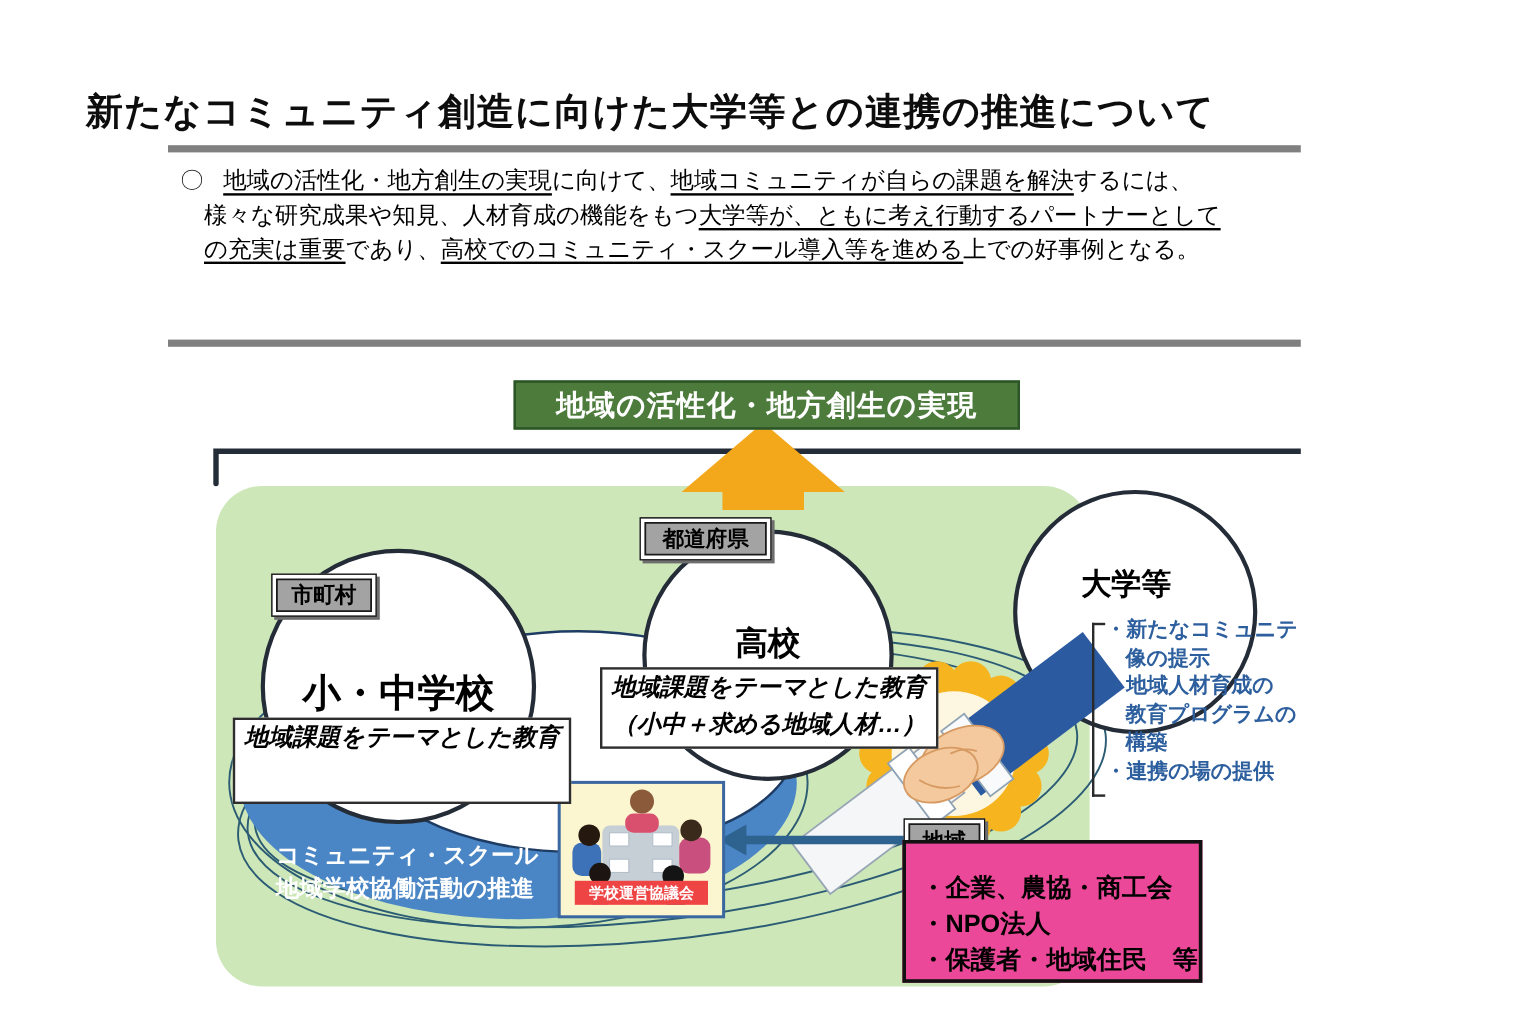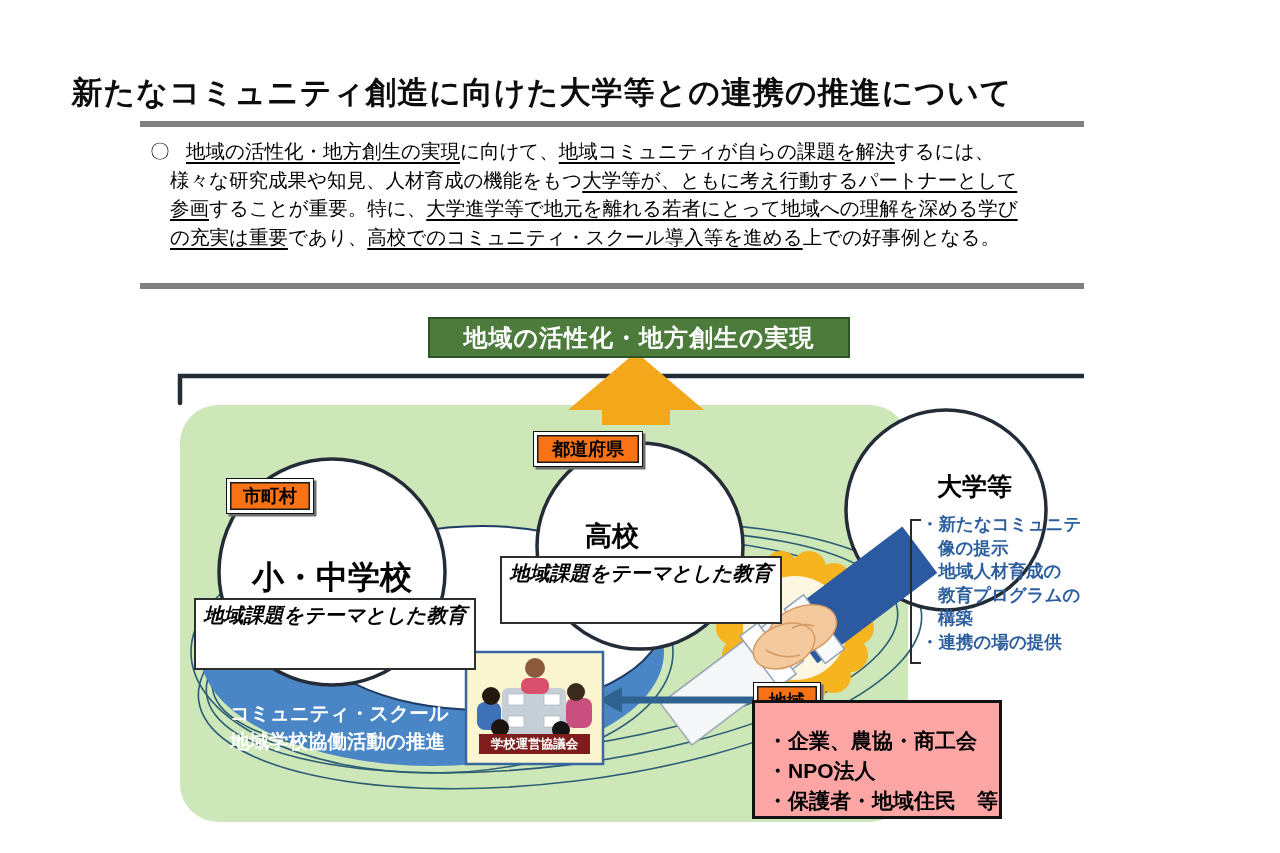--- a/index.html
+++ b/index.html
@@ -23,73 +23,72 @@
   .intro .marker{display:inline-block;width:36px;}
   .intro .cont{padding-left:20px;}
   .u{text-decoration:underline;text-underline-offset:4px;text-decoration-thickness:1.5px;}
 
   .banner{left:428px;top:317px;width:418px;height:37px;background:var(--banner-green);
           border:2px solid #2b5526;color:#fff;font-size:24px;font-weight:700;letter-spacing:1px;
           display:flex;align-items:center;justify-content:center;white-space:nowrap;}
 
   svg.layer{left:0;top:0;}
 
-  .tag{background:#f97316;border:1.5px solid #111;
+  .tag{background:#a3a3a3;border:1.5px solid #111;
        box-shadow:inset 0 0 0 3px #fff, inset 0 0 0 4.5px #1a1a1a, 2.5px 2.5px 0 0 #6e6e6e;
        display:flex;align-items:center;justify-content:center;
        font-weight:700;font-size:18px;color:#000;white-space:nowrap;}
   .tag-municipality{left:226px;top:478px;width:86px;height:34px;font-family:Liberation Mono, monospace;}
   .tag-prefecture{left:533px;top:431px;width:108px;height:34px;}
   .tag-region{left:753px;top:682px;width:66px;height:36px;}
 
   .circle-label{font-weight:700;color:#000;white-space:nowrap;text-align:center;}
   .lbl-elementary{left:230px;top:556px;width:204px;font-size:32px;}
-  .lbl-highschool{left:560px;top:518px;width:104px;font-size:27px;}
-  .lbl-university{left:901px;top:470px;width:110px;font-size:25px;text-align:left;margin-left:36px;}
+  .lbl-highschool{left:588px;top:518px;width:104px;font-size:27px;}
+  .lbl-university{left:901px;top:470px;width:110px;font-size:25px;text-align:left;}
 
   .edu-box{background:#fff;border:2px solid #2e2e2e;font-style:italic;font-weight:700;
            font-size:20px;line-height:31px;text-align:center;color:#000;white-space:nowrap;
            display:flex;flex-direction:column;justify-content:flex-start;}
   .edu-box1{left:194px;top:598px;width:278px;height:68px;}
   .edu-box2{left:500px;top:556px;width:278px;height:64px;}
 
   .univ-bracket{left:910px;top:519px;width:9px;height:141px;
                 border-left:2px solid #2a2a2a;border-top:2px solid #2a2a2a;border-bottom:2px solid #2a2a2a;}
   .univ-list{left:921px;top:513px;font-size:17.5px;font-weight:700;line-height:23.5px;
              color:var(--univ-blue);white-space:nowrap;}
   .univ-list .sub{padding-left:17px;}
 
   .cs-text{left:230px;top:699px;color:#fff;font-weight:700;font-size:19.5px;line-height:28px;white-space:nowrap;}
 
-  .council-bar{left:479px;top:734px;width:111px;height:20px;background:#7f1d1d;
+  .council-bar{left:479px;top:734px;width:111px;height:20px;background:#ef4444;
                display:flex;align-items:center;justify-content:center;
                color:#fff;font-size:12.5px;font-weight:700;white-space:nowrap;}
 
-  .region-box{left:752px;top:700px;width:250px;height:119px;background:#fca5a5;border:3px solid #121212;
+  .region-box{left:752px;top:700px;width:250px;height:119px;background:#ec4899;border:3px solid #121212;
               box-sizing:border-box;padding:23px 0 0 12px;font-size:21px;font-weight:700;line-height:30px;
               color:#000;white-space:nowrap;}
 
   .bottom-note{left:199px;top:783px;font-size:23px;font-weight:700;letter-spacing:0.5px;color:#1e3429;white-space:nowrap;}
 
   .logo{left:1158px;top:810px;width:118px;color:#8d8d8d;}
   .logo .word{font-size:28px;font-weight:800;letter-spacing:-0.5px;}
   .logo .ruby{position:absolute;top:1px;right:6px;font-size:7px;letter-spacing:0;}
 </style>
 </head>
 <body>
 
 <div class="page">
 
   <div class="abs title">新たなコミュニティ創造に向けた大学等との連携の推進について</div>
   <div class="abs hbar bar1"></div>
 
   <div class="abs intro">
     <div class="line"><span class="marker">〇</span><span class="u">地域の活性化・地方創生の実現</span><span>に向けて、</span><span class="u">地域コミュニティが自らの課題を解決</span><span>するには、</span></div>
     <div class="line cont"><span>様々な研究成果や知見、人材育成の機能をもつ</span><span class="u">大学等が、ともに考え行動するパートナーとして</span></div>
-    <div class="line cont"><span class="u">参画</span><span>することが重要。特に、</span><span class="u">大学進学等で地元を離れる若者にとって地域への理解を深める学び</span></div>
     <div class="line cont"><span class="u">の充実は重要</span><span>であり、</span><span class="u">高校でのコミュニティ・スクール導入等を進める</span><span>上での好事例となる。</span></div>
   </div>
 
   <div class="abs hbar bar2"></div>
 
   <svg class="abs layer" width="1280" height="853" viewBox="0 0 1280 853">
 
     <rect x="180" y="405" width="728" height="417" rx="38" fill="var(--bg-green)"></rect>
 
     <g stroke="#2b5c74" stroke-width="1.6" fill="none">
@@ -180,20 +179,21 @@
     <div class="sub">教育プログラムの</div>
     <div class="sub">構築</div>
     <div>・連携の場の提供</div>
   </div>
 
   <div class="abs edu-box edu-box1">
     <div>地域課題をテーマとした教育</div>
   </div>
   <div class="abs edu-box edu-box2">
     <div>地域課題をテーマとした教育</div>
+    <div>（小中＋求める地域人材…）</div>
   </div>
 
   <div class="abs cs-text">
     <div>コミュニティ・スクール</div>
     <div>地域学校協働活動の推進</div>
   </div>
 
   <div class="abs council-bar">学校運営協議会</div>
 
   <div class="abs tag tag-region">地域</div>

